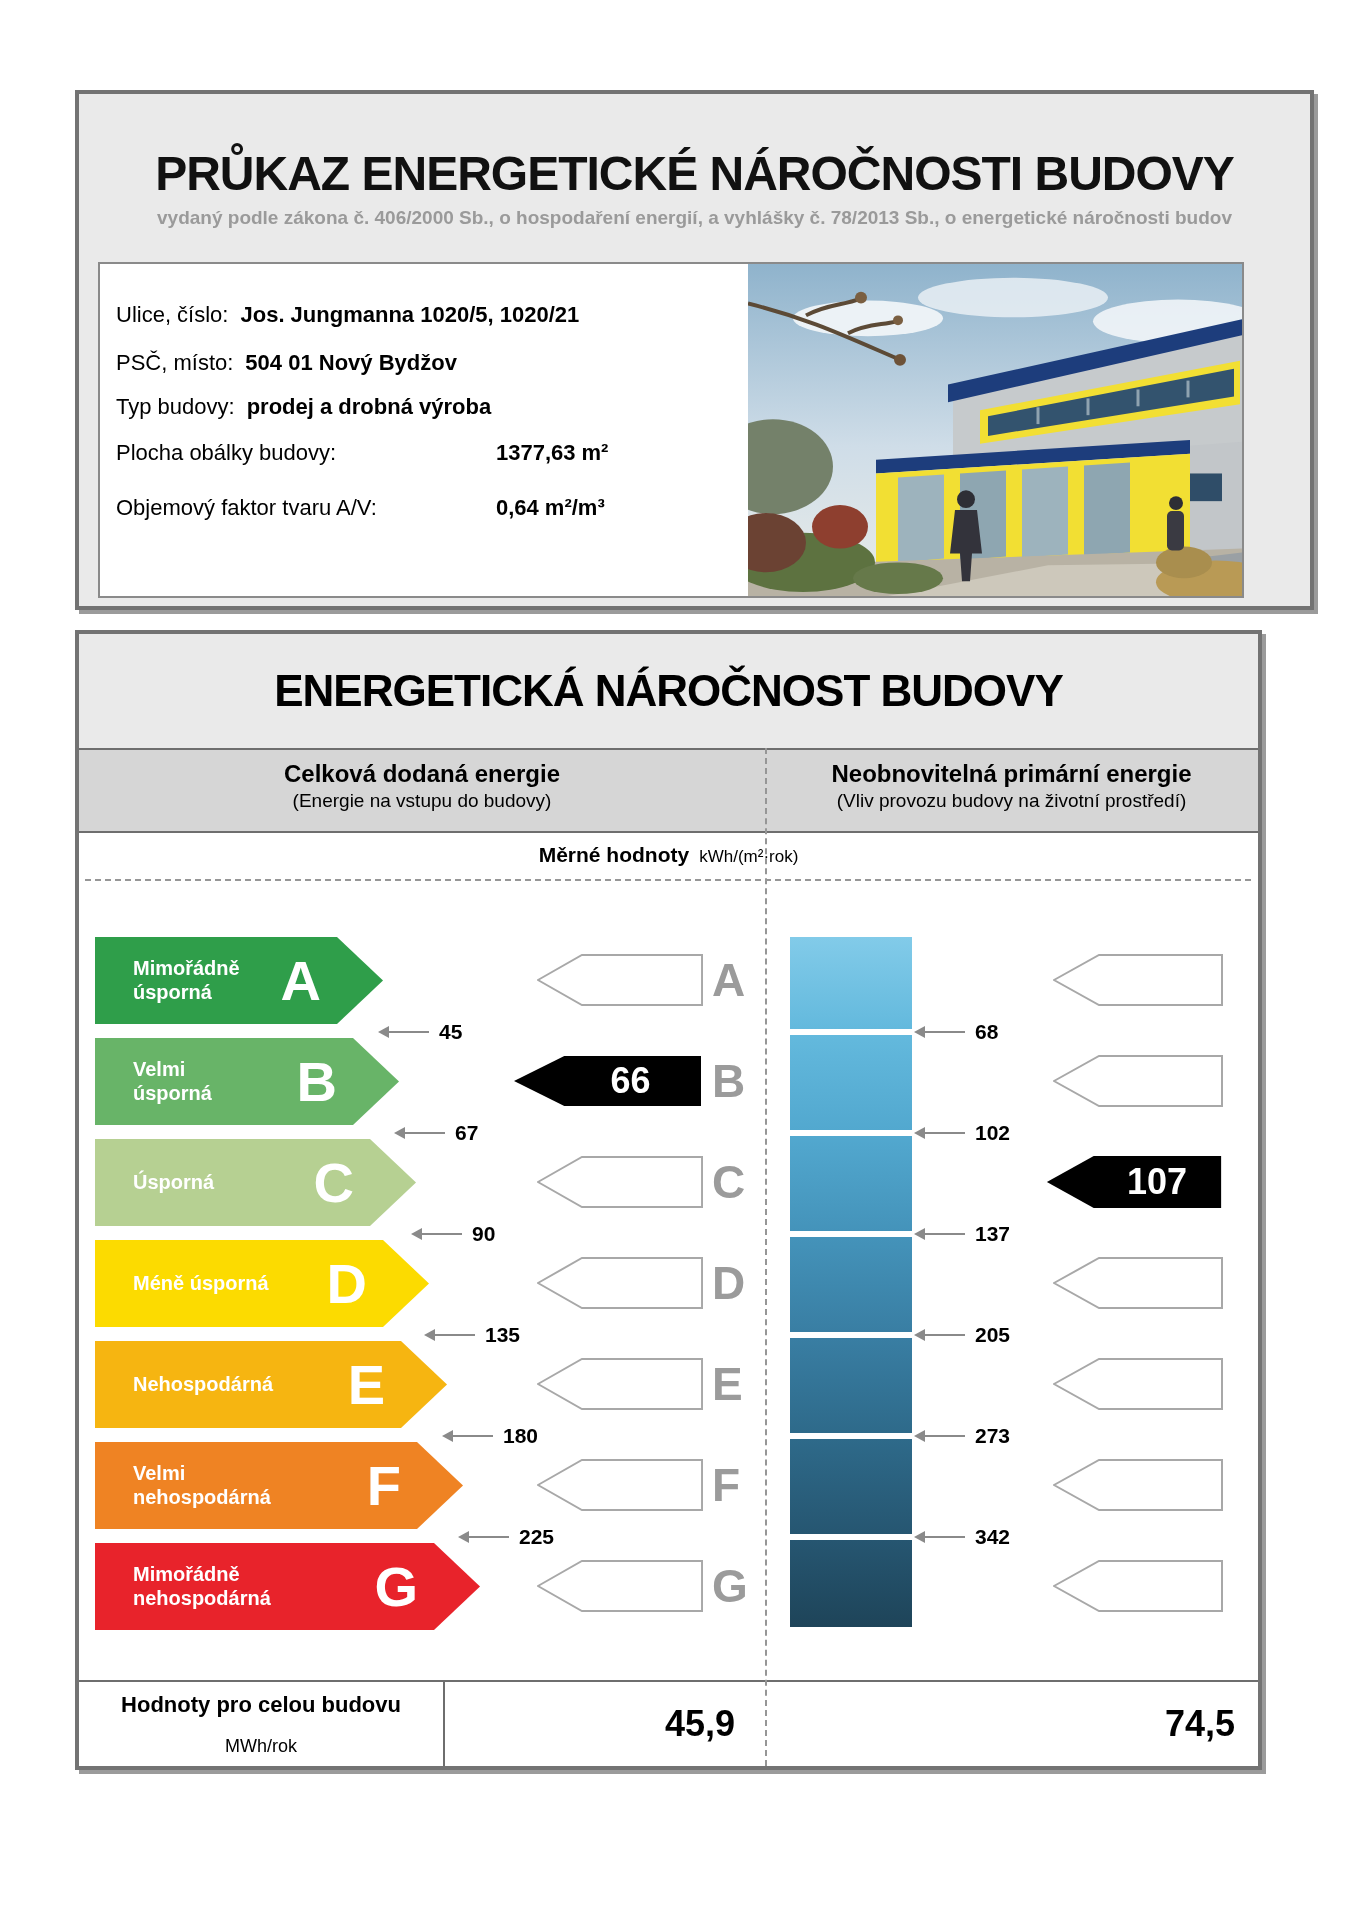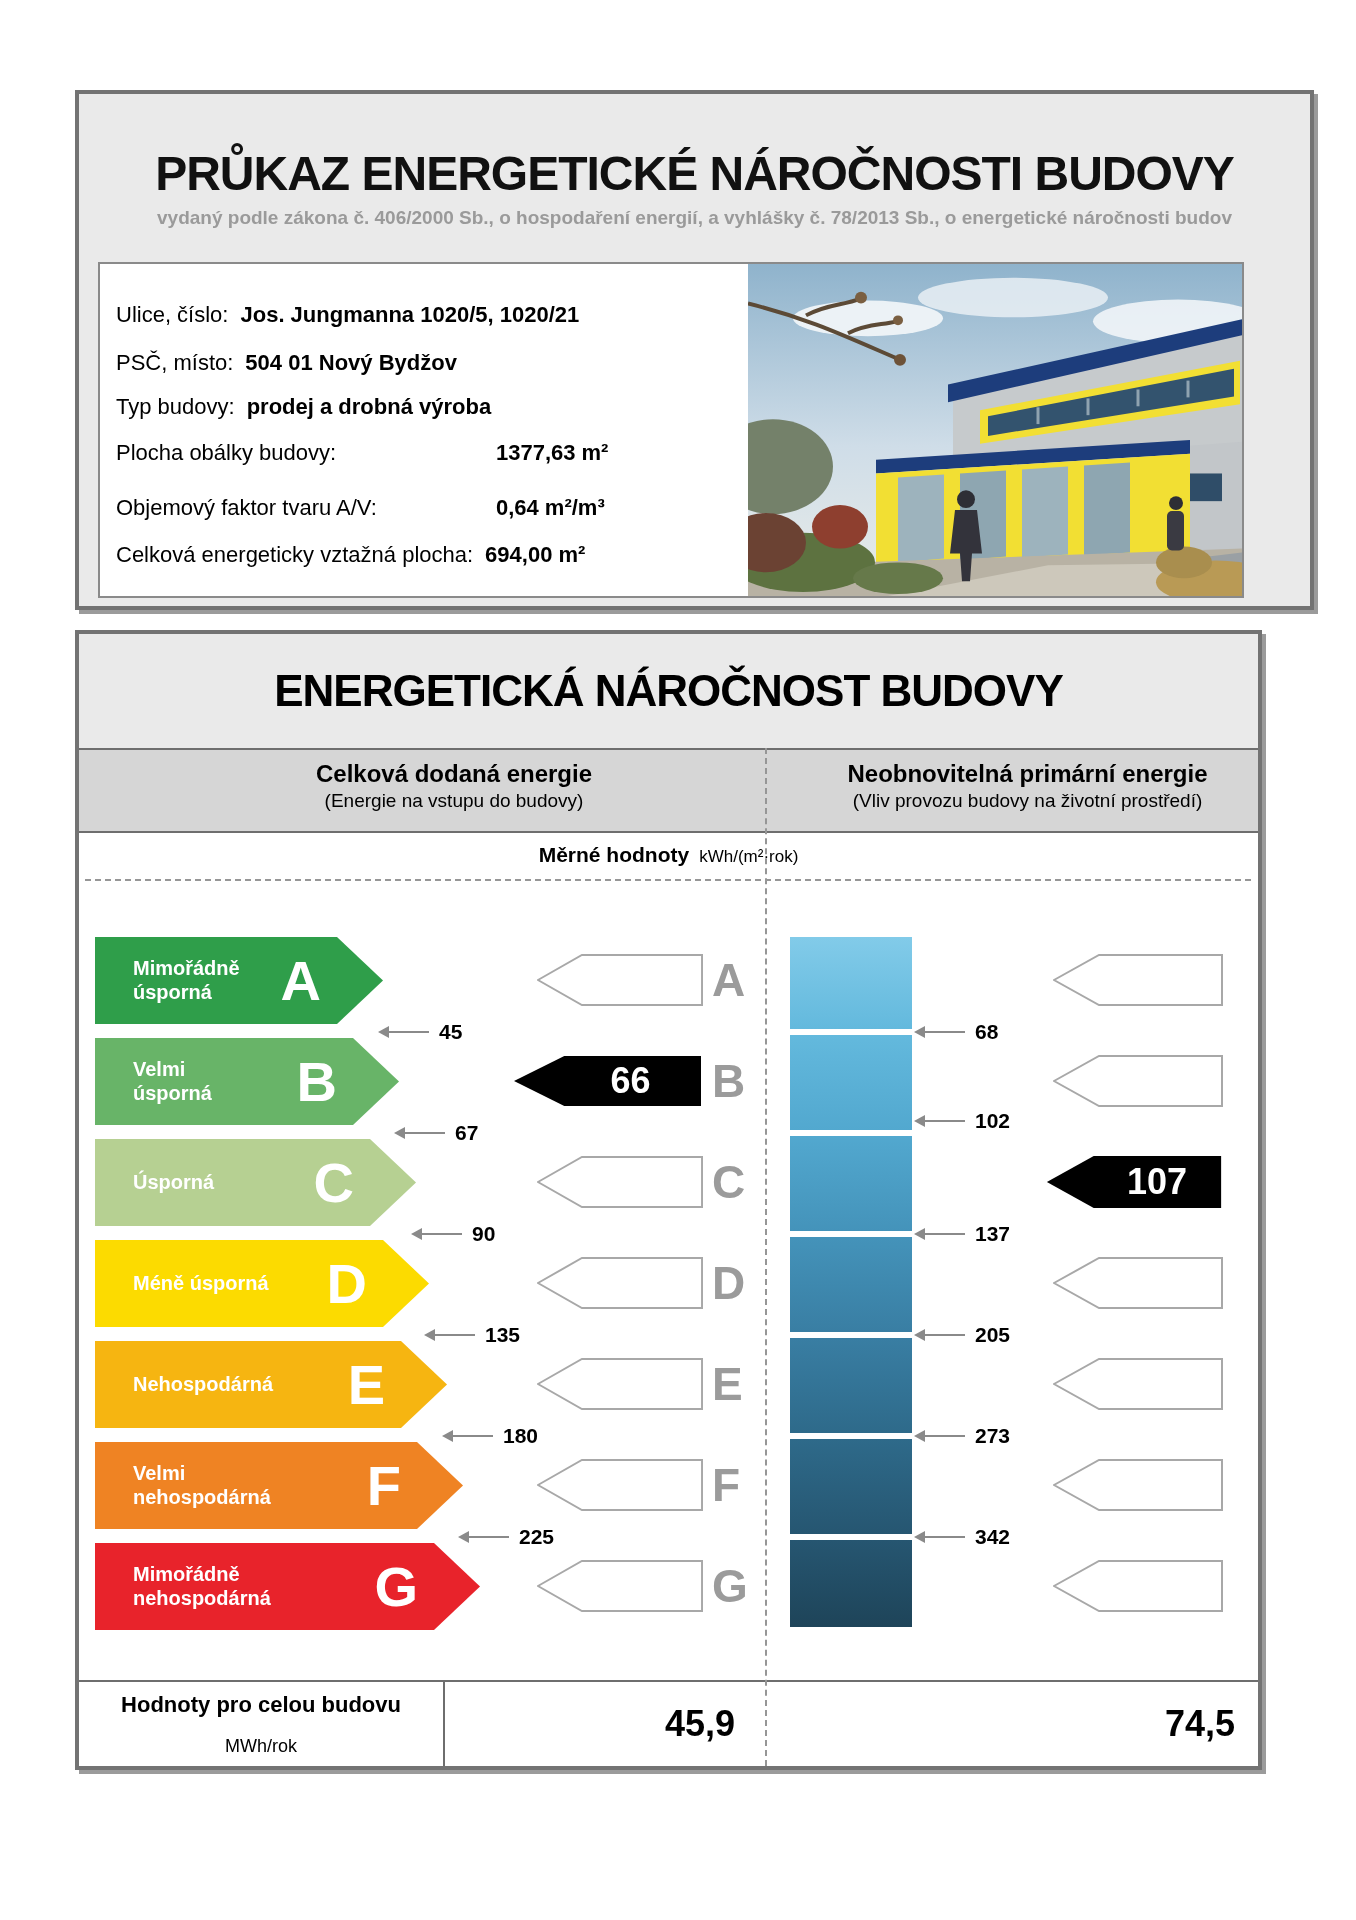--- a/index.html
+++ b/index.html
@@ -22,21 +22,21 @@
   .ir0{top:38px}.ir1{top:86px}.ir2{top:130px}.ir3{top:176px}.ir4{top:231px}.ir5{top:278px}
   .num-row .vw{position:absolute;left:380px;margin-left:0;}
   .photo{position:absolute;right:0;top:0;width:494px;height:332px;overflow:hidden;}
   .photo svg{display:block;width:100%;height:100%;}
 
   
   .bottom-box{left:75px;top:630px;width:1187px;height:1140px;background:#fff;}
   .eb-title{position:absolute;left:0;top:0;width:100%;height:114px;background:#eaeaea;display:flex;align-items:center;justify-content:center;font-size:44px;font-weight:bold;letter-spacing:-1px;}
   .col-band{position:absolute;left:0;top:114px;width:100%;height:85px;background:#d6d6d6;border-top:2px solid #6e6e6e;border-bottom:2px solid #6e6e6e;box-sizing:border-box;display:flex;}
   .col-cell{box-sizing:border-box;padding-top:10px;text-align:center;}
-  .col-cell.lc{width:686px;margin-left:32px;}
+  .col-cell.lc{width:686px;}
   .col-cell.rc{flex:1;}
   .col-title{font-size:24px;font-weight:bold;}
   .col-sub{font-size:19px;margin-top:2px;}
   .chart{position:absolute;left:0;top:199px;width:1179px;height:847px;background:#fff;}
   .units-line{position:absolute;top:10px;left:0;width:100%;text-align:center;}
   .units-line .ul{font-size:21px;font-weight:bold;}
   .units-line .uu{font-size:17px;margin-left:10px;}
   .hdash{position:absolute;top:46px;left:6px;width:1166px;border-top:2px dashed #969696;}
   .vdash{position:absolute;left:686px;top:114px;height:1018px;border-left:2px dashed #969696;z-index:4;}
 
@@ -47,21 +47,21 @@
   .b0{top:104px;width:288px}.b1{top:205px;width:304px}.b2{top:306px;width:321px}
   .b3{top:407px;width:334px}.b4{top:508px;width:352px}.b5{top:609px;width:368px}.b6{top:710px;width:385px}
 
   
   .tick{position:absolute;display:flex;align-items:center;gap:10px;height:20px;z-index:3;}
   .tick .shaft{width:40px;height:2px;background:#8a8a8a;position:relative;}
   .tick .shaft::before{content:"";position:absolute;left:-11px;top:-5px;width:0;height:0;border-right:11px solid #8a8a8a;border-top:6px solid transparent;border-bottom:6px solid transparent;}
   .tick .num{font-weight:bold;color:#000000;font-size:21px;}
   .tl0{left:310px;top:189px}.tl1{left:326px;top:290px}.tl2{left:343px;top:391px}
   .tl3{left:356px;top:492px}.tl4{left:374px;top:593px}.tl5{left:390px;top:694px}
-  .tr0{left:846px;top:189px}.tr1{left:846px;top:278px}.tr2{left:846px;top:391px}
+  .tr0{left:846px;top:189px}.tr1{left:846px;top:290px}.tr2{left:846px;top:391px}
   .tr3{left:846px;top:492px}.tr4{left:846px;top:593px}.tr5{left:846px;top:694px}
 
   
   .marrow{position:absolute;left:458px;width:166px;height:52px;}
   .rarrow{position:absolute;left:974px;width:170px;height:52px;}
   .marrow svg,.rarrow svg,.black-arrow svg{display:block;width:100%;height:100%;}
   .ma0{top:121px}.ma2{top:323px}.ma3{top:424px}.ma4{top:525px}.ma5{top:626px}.ma6{top:727px}
   .ra0{top:121px}.ra1{top:222px}.ra3{top:424px}.ra4{top:525px}.ra5{top:626px}.ra6{top:727px}
   .black-arrow{position:absolute;}
   .black-left{left:433px;top:221px;width:191px;height:54px;}
@@ -106,23 +106,20 @@
         <span class="lbl">PSČ, místo:</span><span class="vw"><span class="val">504 01 Nový Bydžov</span></span>
       </div>
       <div class="info-row ir2">
         <span class="lbl">Typ budovy:</span><span class="vw"><span class="val">prodej a drobná výroba</span></span>
       </div>
       <div class="info-row ir3 num-row">
         <span class="lbl">Plocha obálky budovy:</span><span class="vw"><span class="val">1377,63</span><span class="unit">m²</span></span>
       </div>
       <div class="info-row ir4 num-row">
         <span class="lbl">Objemový faktor tvaru A/V:</span><span class="vw"><span class="val">0,64</span><span class="unit">m²/m³</span></span>
-      </div>
-      <div class="info-row ir5">
-        <span class="lbl">Celková energeticky vztažná plocha:</span><span class="vw"><span class="val">694,00</span><span class="unit">m²</span></span>
       </div>
 
       <div class="photo">
         <svg viewBox="0 0 494 336" preserveAspectRatio="none">
           <defs>
             <linearGradient id="sky" x1="0" y1="0" x2="0" y2="1">
               <stop offset="0" stop-color="#8fb3cc"></stop>
                 <stop offset="0.55" stop-color="#cfdde8"></stop>
                 <stop offset="1" stop-color="#e9ece8"></stop>
             </linearGradient>

